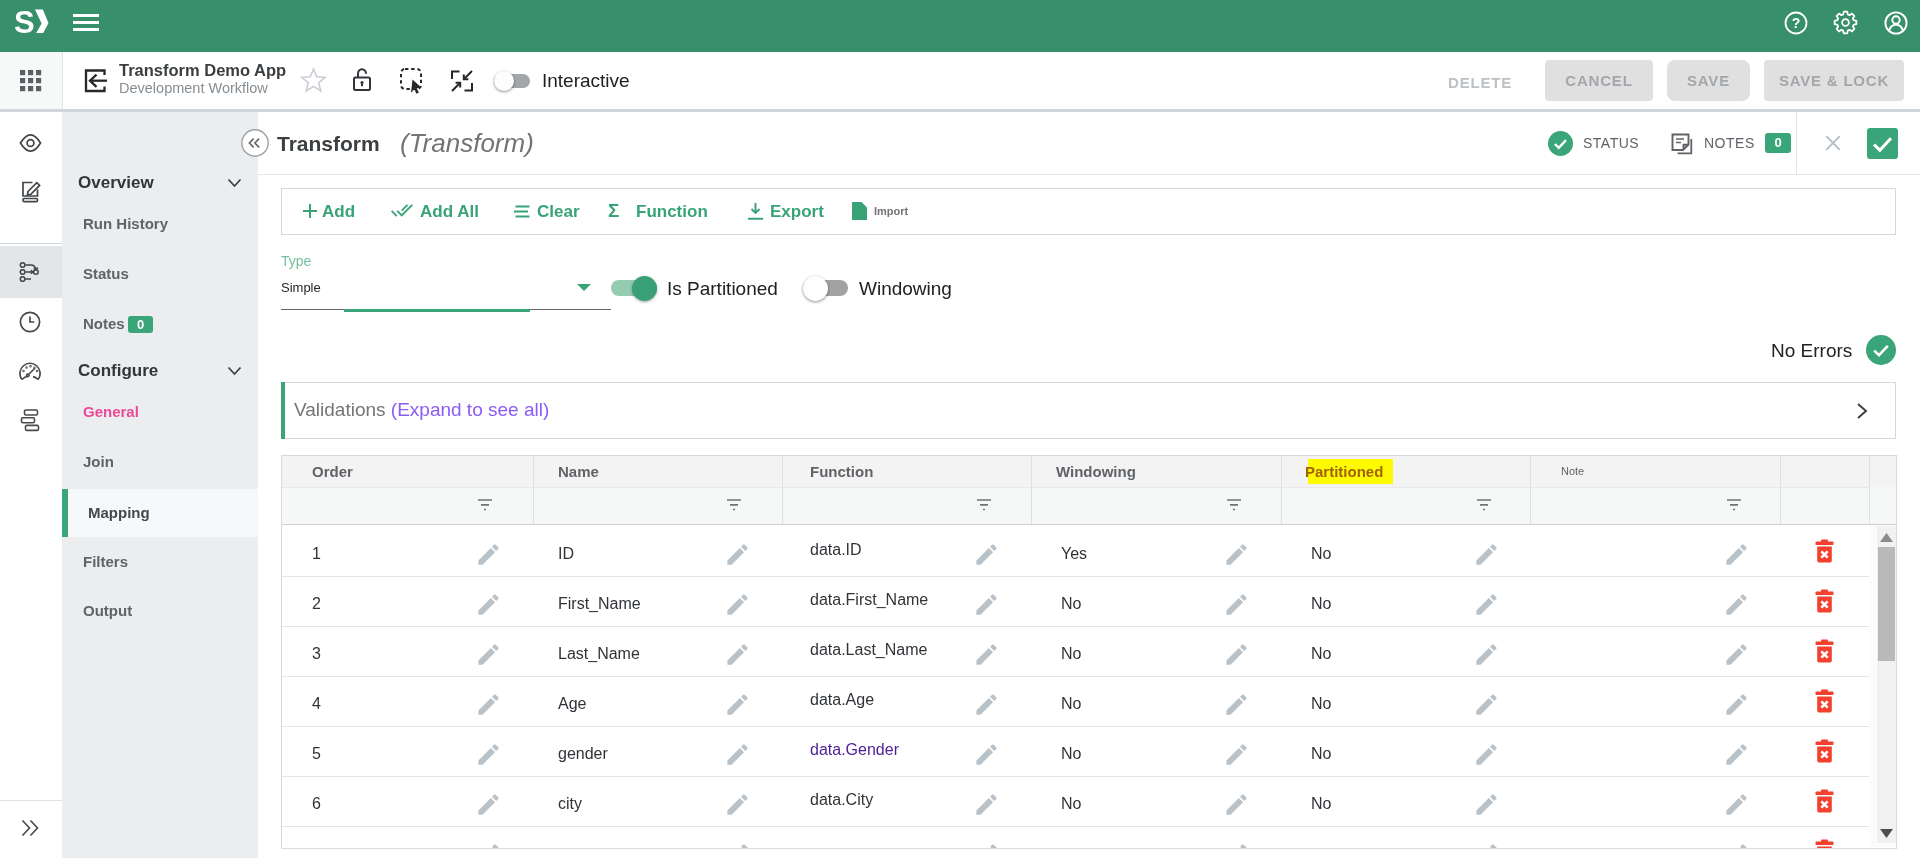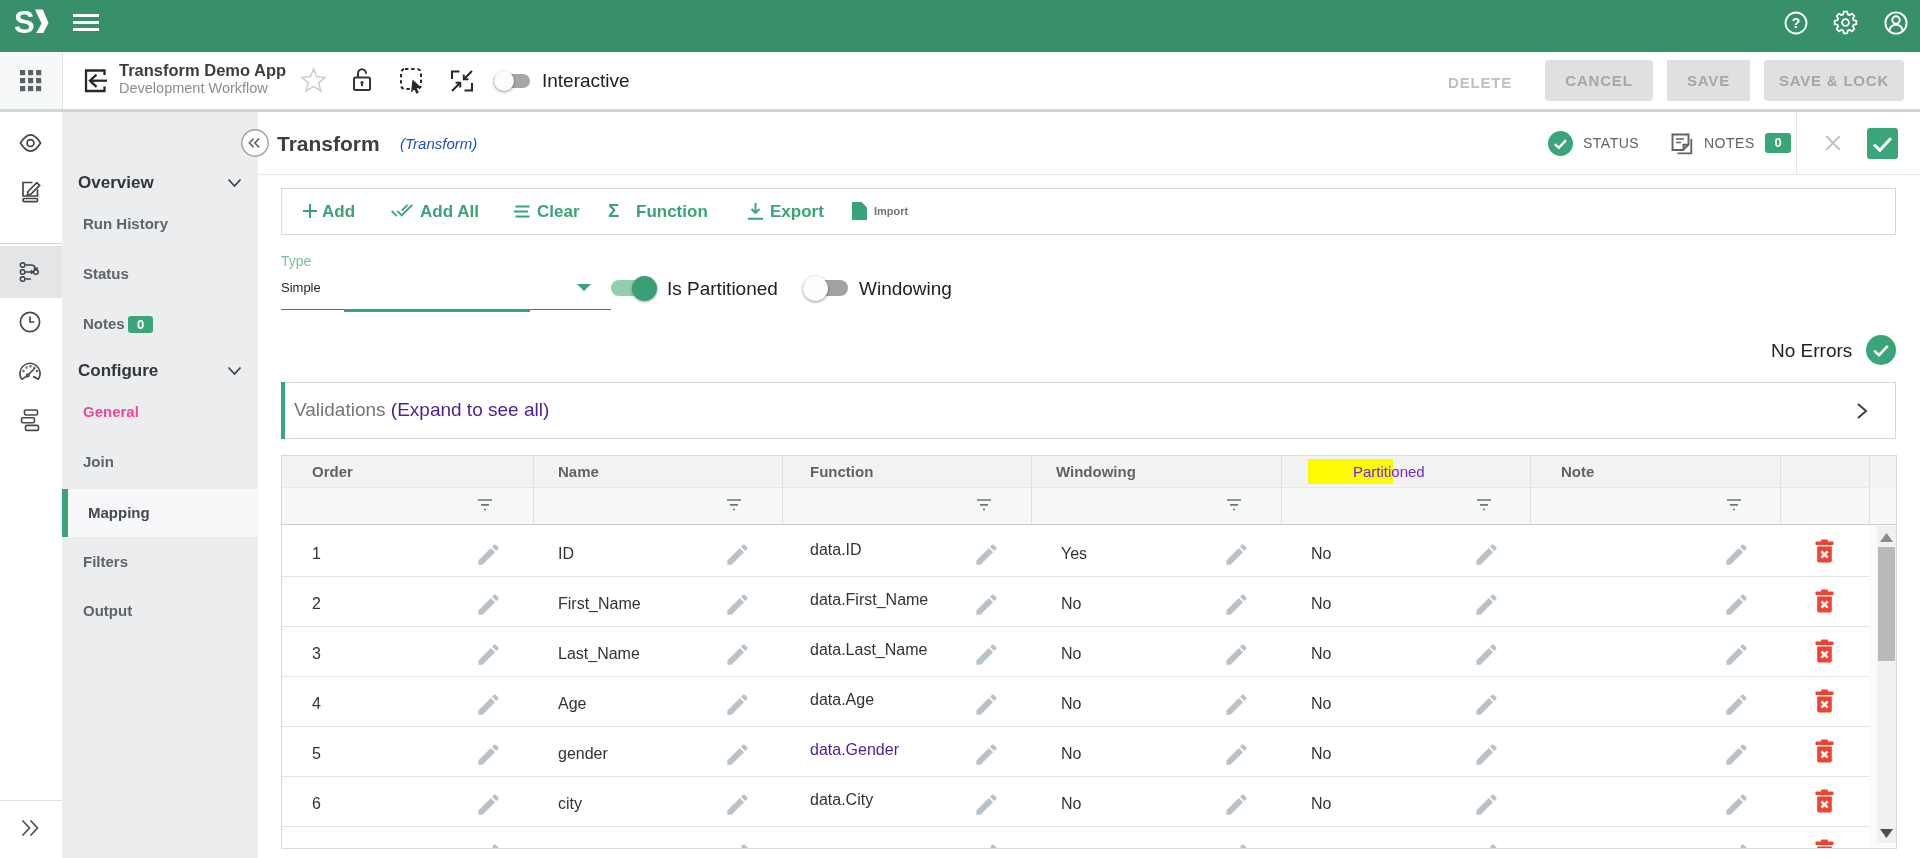--- a/index.html
+++ b/index.html
@@ -70,21 +70,21 @@
     <path d="M3 23 L11.2 14.8"></path>
     <path d="M11.2 19.4 V14.8 H6.6"></path>
   </svg>
 <div class="a" style="left:494px;top:74px;width:36px;height:14px;border-radius:7px;background:#a4a7aa"></div>
 <div class="a" style="left:494px;top:71px;width:20px;height:20px;border-radius:50%;background:#fdfdfd;box-shadow:0 1px 3px rgba(0,0,0,.45)"></div>
 <div class="a" style="left:542px;top:71px;font-size:19px;color:#202124;line-height:20px">Interactive</div>
 <div class="a" style="left:1448px;top:74px;font-size:15px;font-weight:bold;color:#bdc1c4;letter-spacing:.8px">DELETE</div>
 <div class="a" style="left:1545px;width:108px;top:60px;height:41px;background:#e0e0e0;border-radius:4px;font-size:15px;font-weight:bold;color:#a3a7ab;letter-spacing:.8px">
     <div class="flx" style="width:100%;height:100%">CANCEL</div>
   </div>
-<div class="a" style="left:1667px;width:83px;top:60px;height:41px;background:#e0e0e0;border-radius:0;font-size:15px;font-weight:bold;color:#a3a7ab;letter-spacing:.8px">
+<div class="a" style="left:1667px;width:83px;top:60px;height:41px;background:#e0e0e0;border-radius:8px;font-size:15px;font-weight:bold;color:#a3a7ab;letter-spacing:.8px">
     <div class="flx" style="width:100%;height:100%">SAVE</div>
   </div>
 <div class="a" style="left:1764px;width:140px;top:60px;height:41px;background:#e0e0e0;border-radius:4px;font-size:15px;font-weight:bold;color:#a3a7ab;letter-spacing:.8px">
     <div class="flx" style="width:100%;height:100%">SAVE &amp; LOCK</div>
   </div>
 <div class="a" style="left:0;top:109px;width:1920px;height:3px;background:#cfd5d9"></div>
 <div class="a" style="left:62px;top:112px;width:1px;height:746px;background:#dfe1e2"></div>
 <svg class="a" style="left:19px;top:133px" width="23" height="20" viewBox="0 0 23 20" fill="none" stroke="#41454a" stroke-width="1.7">
     <path d="M1.5 10 C5 4.2 8.8 1.8 11.5 1.8 C14.2 1.8 18 4.2 21.5 10 C18 15.8 14.2 18.2 11.5 18.2 C8.8 18.2 5 15.8 1.5 10 Z"></path>
     <circle cx="11.5" cy="10" r="3.4"></circle>
@@ -151,21 +151,21 @@
 <div class="a" style="left:62px;top:489px;width:196px;height:48px;background:#f7f8f9"></div>
 <div class="a" style="left:62px;top:489px;width:6px;height:48px;background:#3aa578"></div>
 <div class="a" style="left:88px;top:504px;font-size:15px;font-weight:bold;color:#5f646a;line-height:18px;color:#45494e">Mapping</div>
 <div class="a" style="left:83px;top:553px;font-size:15px;font-weight:bold;color:#5f646a;line-height:18px">Filters</div>
 <div class="a" style="left:83px;top:602px;font-size:15px;font-weight:bold;color:#5f646a;line-height:18px">Output</div>
 <svg class="a" style="left:241px;top:129px" width="28" height="28" viewBox="0 0 28 28">
     <circle cx="14" cy="14" r="13.2" fill="#fff" stroke="#9ba1a6" stroke-width="1.4"></circle>
     <path d="M12.6 9.6 L8.4 14 L12.6 18.4 M18.1 9.6 L13.9 14 L18.1 18.4" fill="none" stroke="#5f6468" stroke-width="1.6"></path>
   </svg>
 <div class="a" style="left:277px;top:132px;font-size:21px;font-weight:bold;color:#3c4043;line-height:23px">Transform</div>
-<div class="a" style="left:400px;top:132px;font-size:15px;font-style:italic;color:#1d4ed8;line-height:23px">(Transform)</div>
+<div class="a" style="left:400px;top:132px;font-size:26px;font-style:italic;color:#737373;line-height:23px">(Transform)</div>
 <svg class="a" style="left:1548px;top:131px" width="25" height="25" viewBox="0 0 25 25">
     <circle cx="12.5" cy="12.5" r="12.5" fill="#3aa578"></circle>
     <path d="M6.8 13 L10.8 16.8 L18 9.2" fill="none" stroke="#fff" stroke-width="2.4"></path>
   </svg>
 <div class="a" style="left:1583px;top:136px;font-size:14px;color:#5f6368;letter-spacing:.5px;line-height:15px">STATUS</div>
 <svg class="a" style="left:1669px;top:131px" width="26" height="26" viewBox="0 0 26 26" fill="none" stroke="#5f6368" stroke-width="1.9">
     <path d="M3.5 3.5 H19.5 V13.5 L14 19 H3.5 Z"></path>
     <path d="M14.5 18.5 V13.8 H19.2"></path>
     <path d="M7 8 H15 M7 11.5 H12" stroke-width="1.7"></path>
     <path d="M22.3 8 V22.3 H8.5" stroke-width="1.8"></path>
@@ -214,21 +214,21 @@
 <div class="a" style="left:803px;top:280px;width:45px;height:16px;border-radius:8px;background:#a2a2a2"></div>
 <div class="a" style="left:803px;top:276px;width:25px;height:25px;border-radius:50%;background:#fefefe;box-shadow:0 1px 3px rgba(0,0,0,.45)"></div>
 <div class="a" style="left:859px;top:278px;font-size:19px;color:#202124;line-height:21px">Windowing</div>
 <div class="a" style="left:1771px;top:340px;font-size:19px;color:#202124;line-height:21px">No Errors</div>
 <svg class="a" style="left:1866px;top:335px" width="30" height="30" viewBox="0 0 30 30">
     <circle cx="15" cy="15" r="15" fill="#3aa578"></circle>
     <path d="M8.2 15.6 L13 20.2 L21.8 10.8" fill="none" stroke="#fff" stroke-width="2.6"></path>
   </svg>
 <div class="a" style="left:281px;top:382px;width:1615px;height:57px;border:1px solid #d8d8d8;background:#fff"></div>
 <div class="a" style="left:281px;top:382px;width:4px;height:57px;background:#3aa578"></div>
-<div class="a" style="left:294px;top:399px;font-size:19px;line-height:22px"><span style="color:#757575">Validations </span><span style="color:#4c1d95">(Expand to see all)</span></div>
+<div class="a" style="left:294px;top:399px;font-size:19px;line-height:22px"><span style="color:#757575">Validations </span><span style="color:#8b5cf6">(Expand to see all)</span></div>
 <svg class="a" style="left:1856px;top:402px" width="12" height="18" viewBox="0 0 12 18" fill="none" stroke="#3c4043" stroke-width="2">
     <path d="M2 2 L10 9 L2 16"></path>
   </svg>
 <div class="a" style="left:281px;top:455px;width:1616px;height:32px;background:#f3f3f3;border-top:1px solid #d9d9d9"></div>
 <div class="a" style="left:281px;top:487px;width:1616px;height:38px;background:#f6f7f7"></div>
 <div class="a" style="left:282px;top:487px;width:1587px;height:1px;background:#e8e8e8"></div>
 <div class="a" style="left:281px;top:524px;width:1616px;height:1px;background:#cfcfcf"></div>
 <div class="a" style="left:281px;top:455px;width:1px;height:393px;background:#d9d9d9"></div>
 <div class="a" style="left:1896px;top:455px;width:1px;height:393px;background:#d9d9d9"></div>
 <div class="a" style="left:533px;top:456px;width:1px;height:68px;background:#e0e0e0"></div>
@@ -236,22 +236,22 @@
 <div class="a" style="left:1031px;top:456px;width:1px;height:68px;background:#e0e0e0"></div>
 <div class="a" style="left:1281px;top:456px;width:1px;height:68px;background:#e0e0e0"></div>
 <div class="a" style="left:1530px;top:456px;width:1px;height:68px;background:#e0e0e0"></div>
 <div class="a" style="left:1780px;top:456px;width:1px;height:68px;background:#e0e0e0"></div>
 <div class="a" style="left:1869px;top:456px;width:1px;height:68px;background:#e0e0e0"></div>
 <div class="a" style="left:312px;top:463px;font-size:15px;font-weight:bold;color:#5f6368;line-height:17px">Order</div>
 <div class="a" style="left:558px;top:463px;font-size:15px;font-weight:bold;color:#5f6368;line-height:17px">Name</div>
 <div class="a" style="left:810px;top:463px;font-size:15px;font-weight:bold;color:#5f6368;line-height:17px">Function</div>
 <div class="a" style="left:1056px;top:463px;font-size:15px;font-weight:bold;color:#5f6368;line-height:17px">Windowing</div>
 <div class="a" style="left:1308px;top:459px;width:85px;height:25px;background:#fefb00"></div>
-<div class="a" style="left:1353px;top:463px;font-size:15px;font-weight:normal;color:#6d28d9;line-height:17px">Partitioned</div>
-<div class="a" style="left:1561px;top:463px;font-size:15px;font-weight:bold;color:#5f6368;line-height:17px">Note</div>
+<div class="a" style="left:1305px;top:463px;font-size:15px;font-weight:bold;color:#a16207;line-height:17px">Partitioned</div>
+<div class="a" style="left:1561px;top:463px;font-size:11px;font-weight:normal;color:#5f6368;line-height:17px">Note</div>
 <svg class="a" style="left:475px;top:498px" width="20" height="14" viewBox="0 0 20 14" stroke="#6f7478" stroke-width="1.7">
     <path d="M3 2 H17 M6 6.8 H14 M9 11.5 H11"></path>
   </svg>
 <svg class="a" style="left:724px;top:498px" width="20" height="14" viewBox="0 0 20 14" stroke="#6f7478" stroke-width="1.7">
     <path d="M3 2 H17 M6 6.8 H14 M9 11.5 H11"></path>
   </svg>
 <svg class="a" style="left:974px;top:498px" width="20" height="14" viewBox="0 0 20 14" stroke="#6f7478" stroke-width="1.7">
     <path d="M3 2 H17 M6 6.8 H14 M9 11.5 H11"></path>
   </svg>
 <svg class="a" style="left:1224px;top:498px" width="20" height="14" viewBox="0 0 20 14" stroke="#6f7478" stroke-width="1.7">

